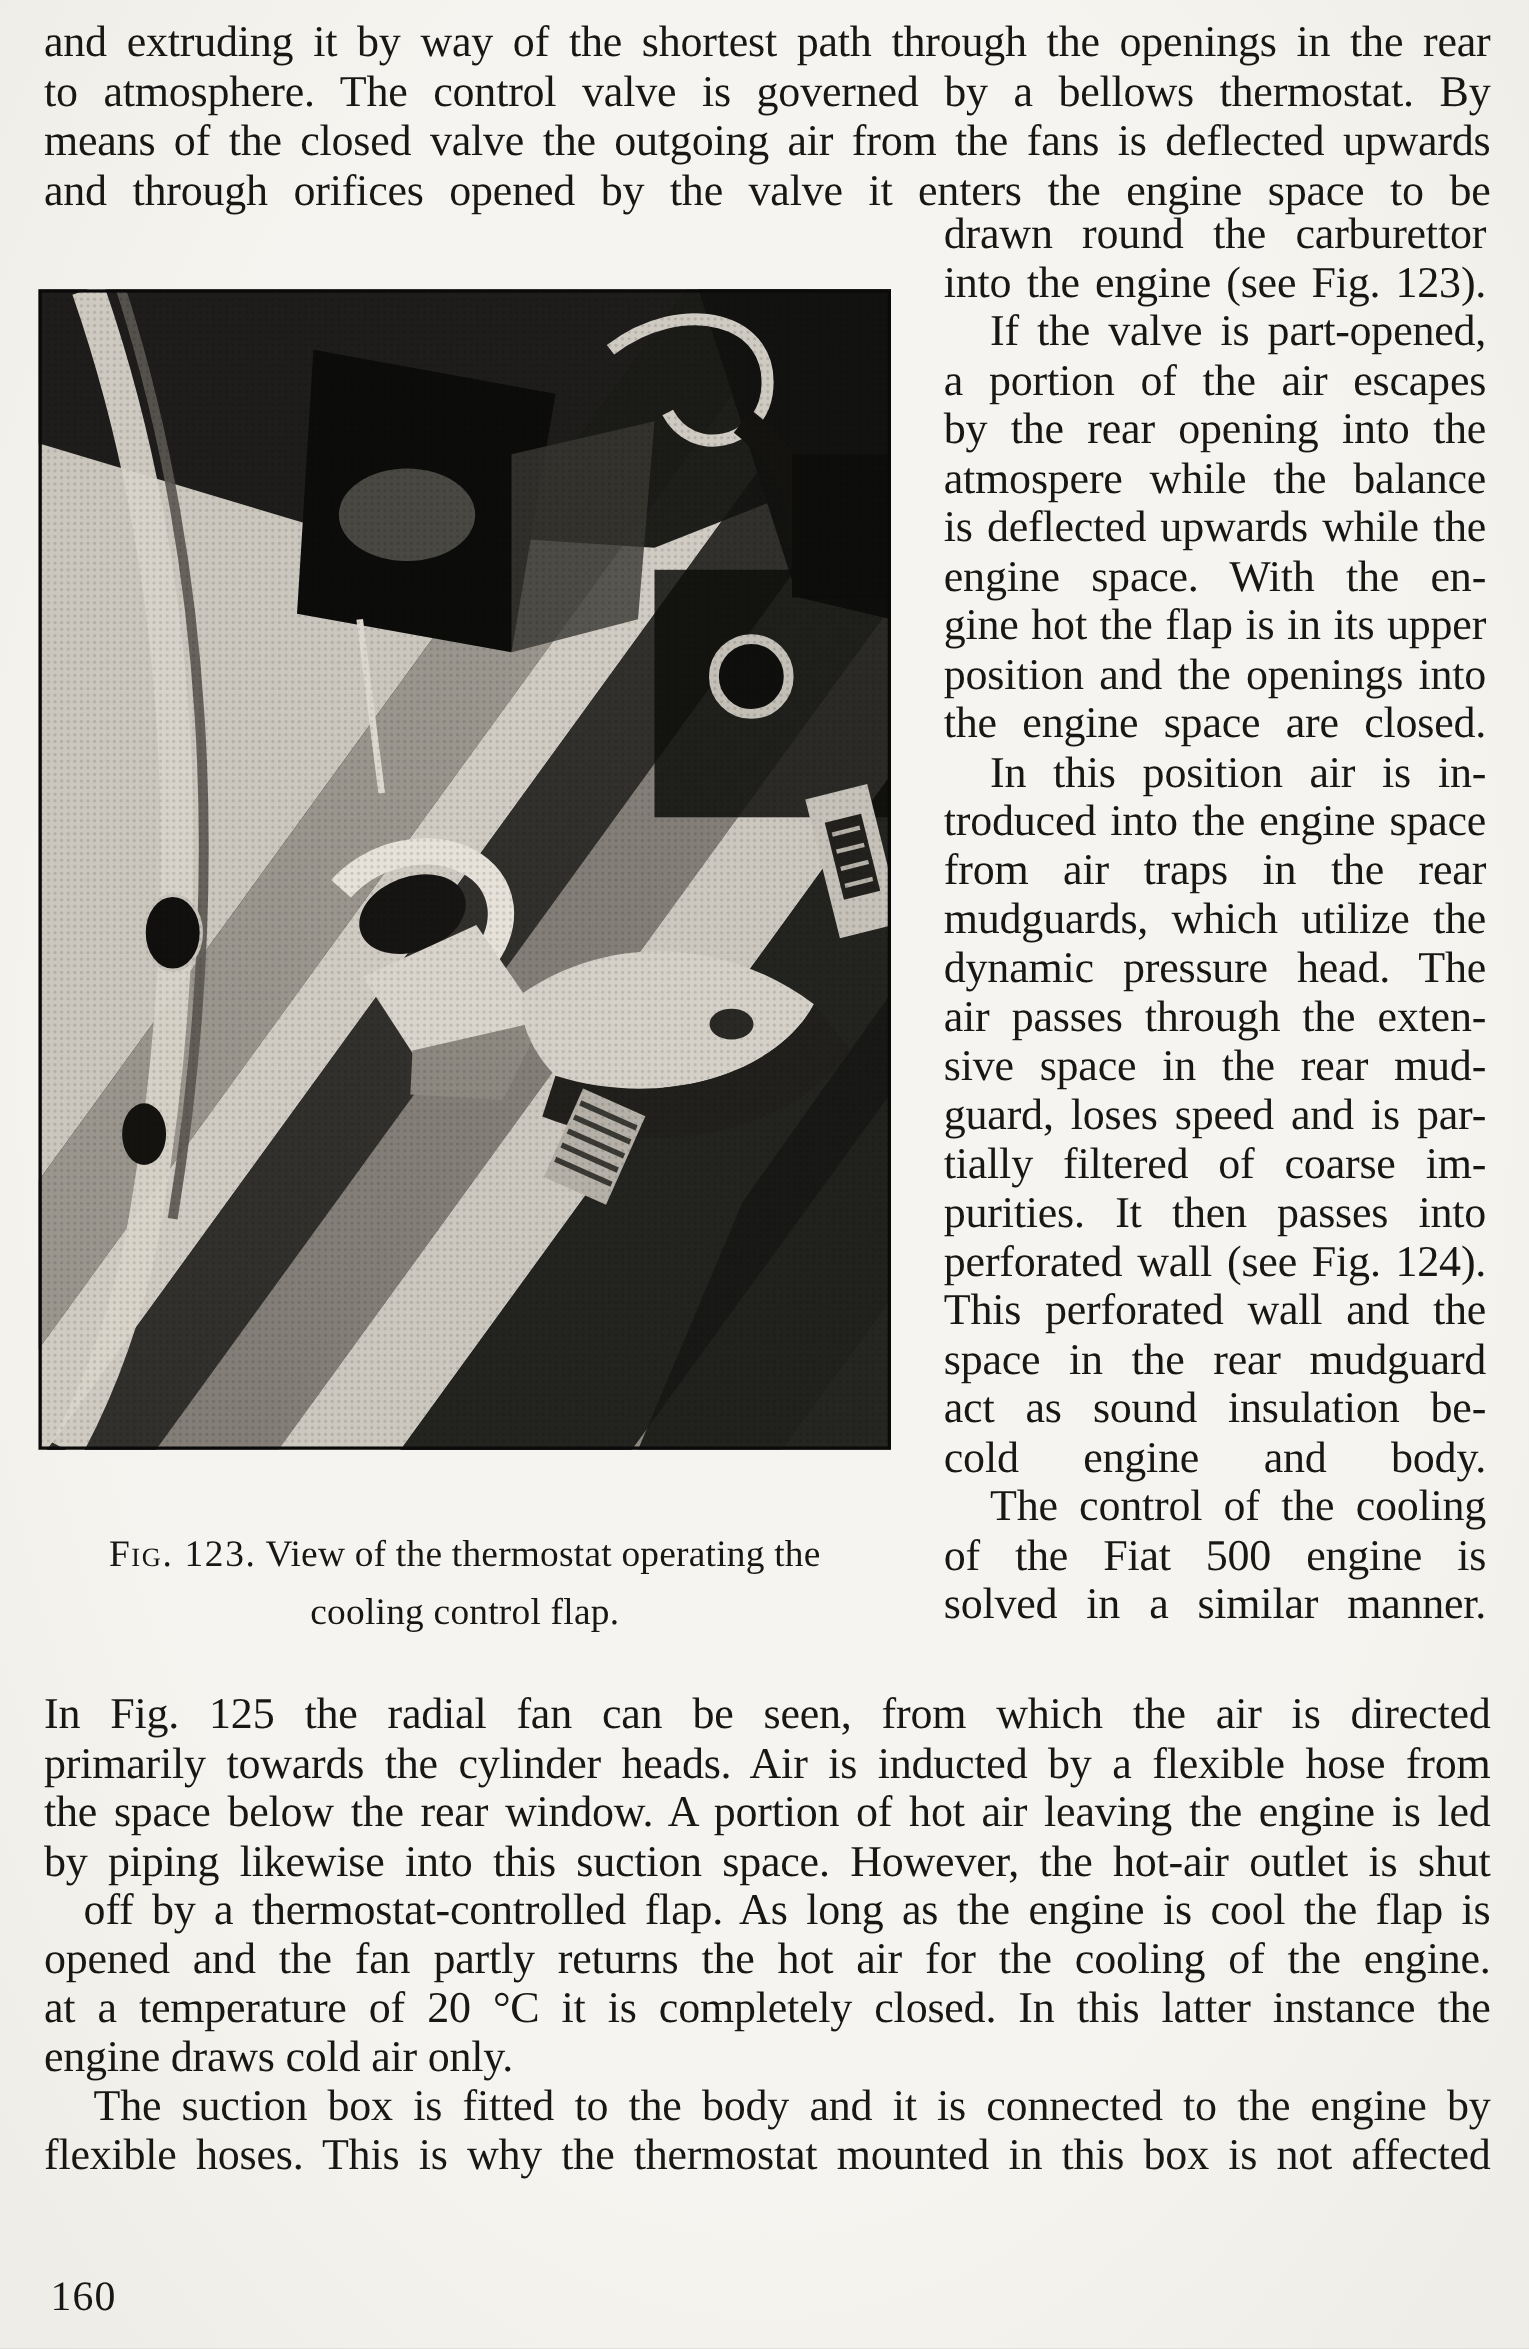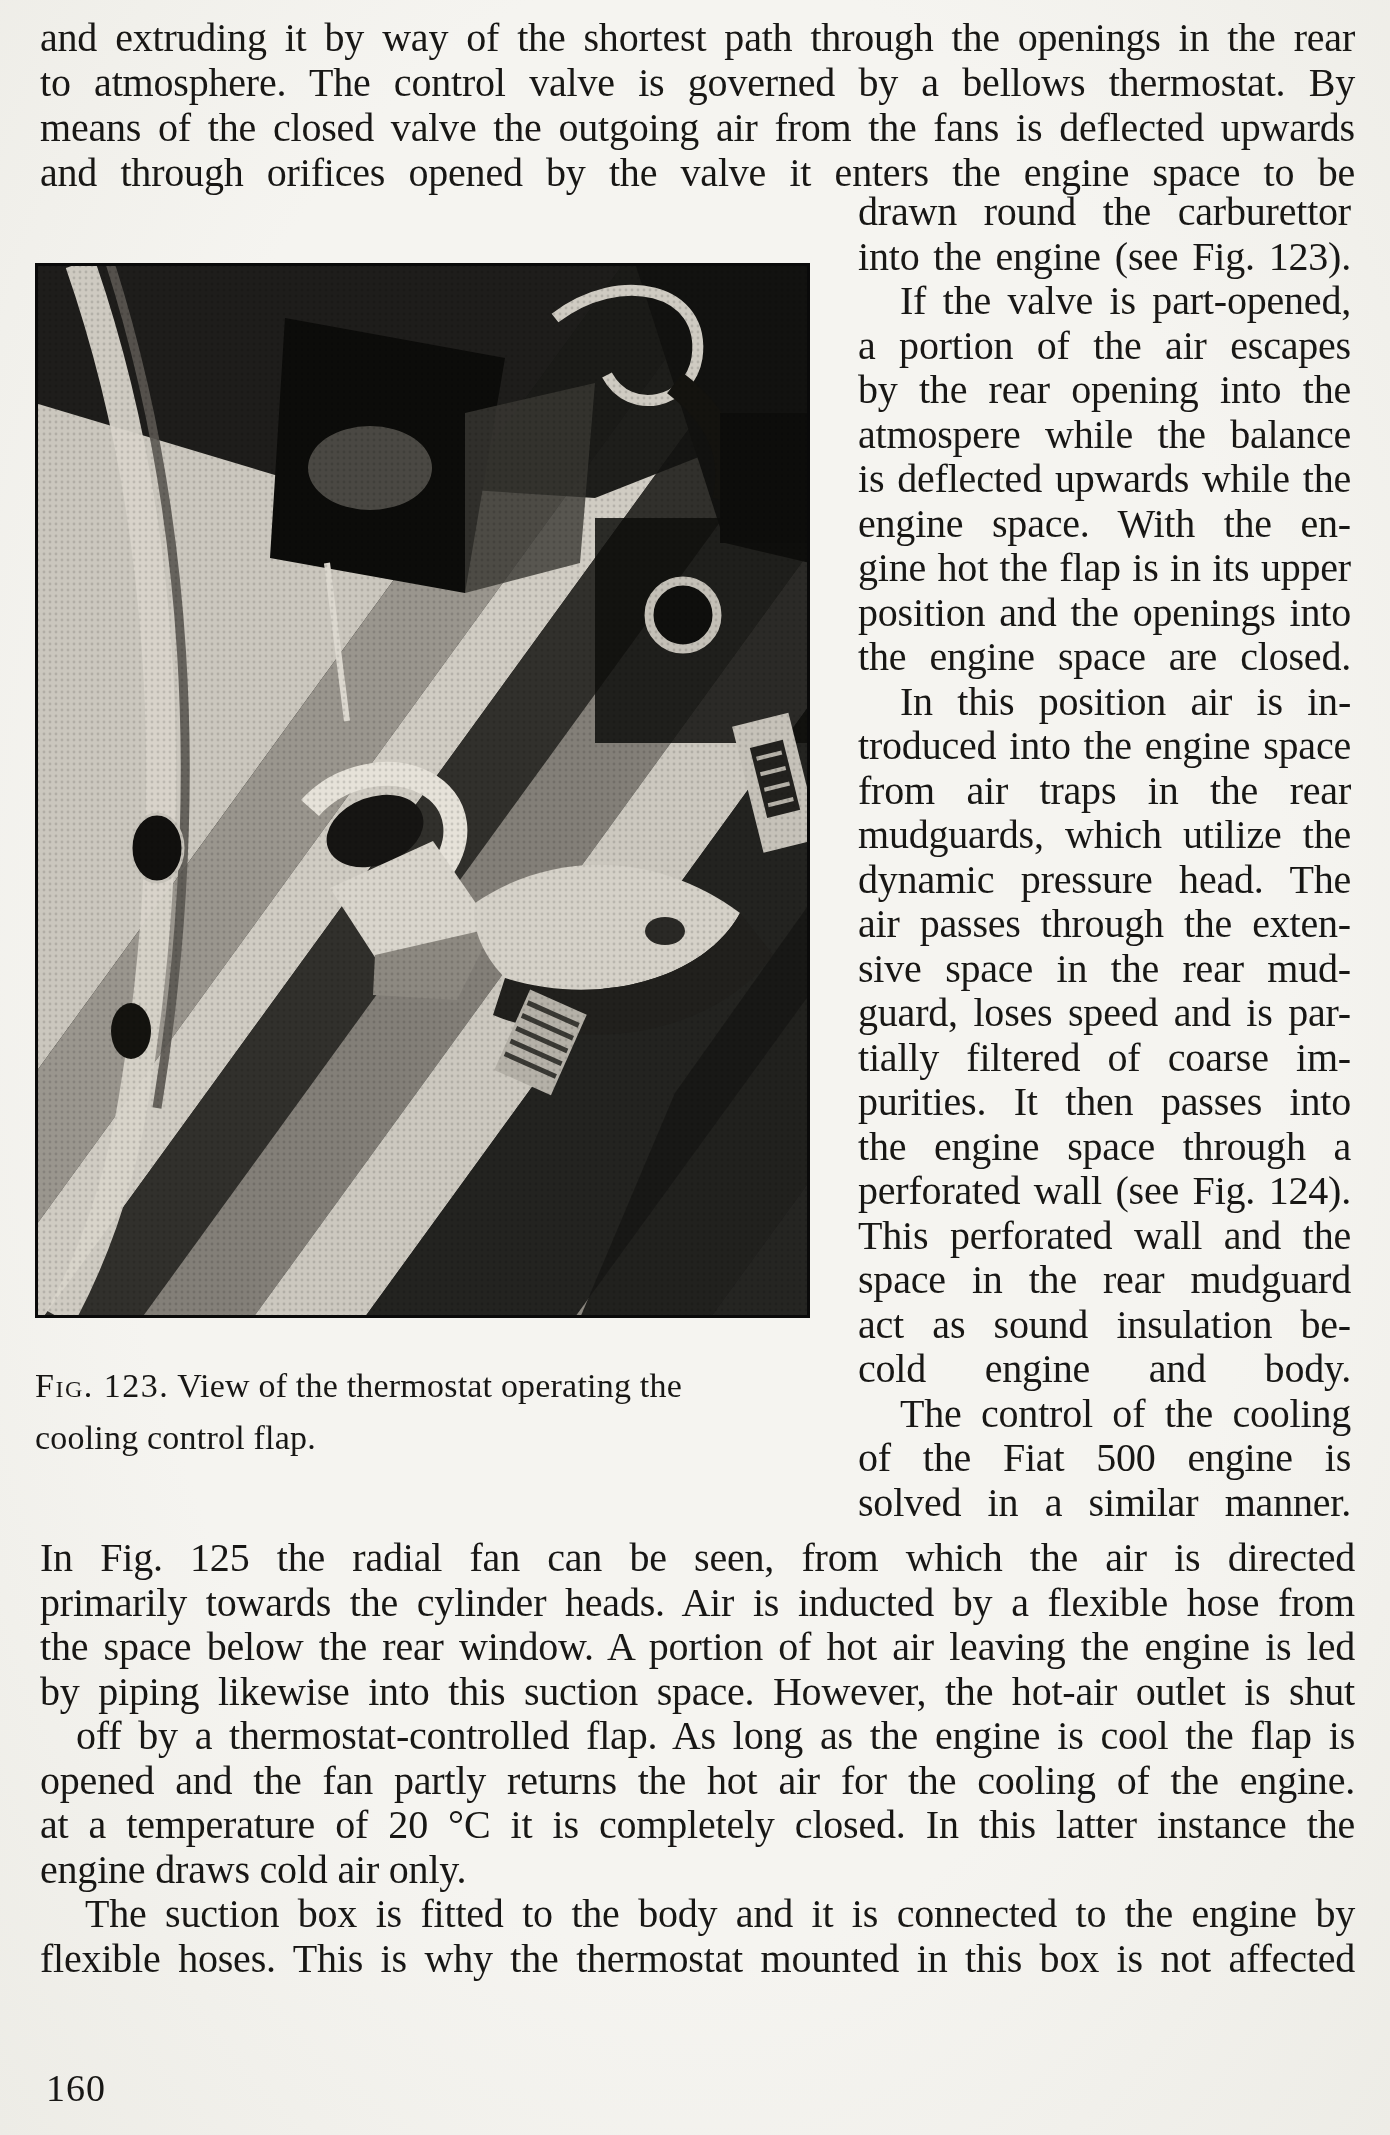--- a/index.html
+++ b/index.html
@@ -28,22 +28,22 @@
   .block{ position:absolute; }
   .para-full{ left:40px; width:1315px; }
   .col{ left:858px; top:190px; width:493px; }
   .col .ln{ line-height:44.5px; }
   .photo-wrap{
     position:absolute; left:35px; top:263px; width:775px; height:1055px;
     background:#1e1e1c;
   }
   .photo-wrap svg{ display:block; width:100%; height:100%; }
   .caption{
-    position:absolute; left:35px; top:1360px; width:775px;
-    text-align:left; font-size:34px; line-height:52px;
+    position:absolute; left:35px; top:1388px; width:775px;
+    text-align:center; font-size:34px; line-height:52px;
     letter-spacing:0.2px;
   }
   .smallcaps{ font-variant:small-caps; letter-spacing:1.5px; }
   .pagenum{
     position:absolute; left:46px; top:2066px;
     font-size:38px; letter-spacing:1px;
   }
 </style>
 </head>
 <body>
@@ -74,21 +74,20 @@
     <div class="ln j indent">In this position air is in-</div>
     <div class="ln j">troduced into the engine space</div>
     <div class="ln j">from air traps in the rear</div>
     <div class="ln j">mudguards, which utilize the</div>
     <div class="ln j">dynamic pressure head. The</div>
     <div class="ln j">air passes through the exten-</div>
     <div class="ln j">sive space in the rear mud-</div>
     <div class="ln j">guard, loses speed and is par-</div>
     <div class="ln j">tially filtered of coarse im-</div>
     <div class="ln j">purities. It then passes into</div>
-    <div class="ln j">the engine space through a</div>
     <div class="ln j">perforated wall (see Fig. 124).</div>
     <div class="ln j">This perforated wall and the</div>
     <div class="ln j">space in the rear mudguard</div>
     <div class="ln j">act as sound insulation be-</div>
     <div class="ln j">cold engine and body.</div>
 
     <div class="ln j indent">The control of the cooling</div>
     <div class="ln j">of the Fiat 500 engine is</div>
     <div class="ln j">solved in a similar manner.</div>
   </div>

